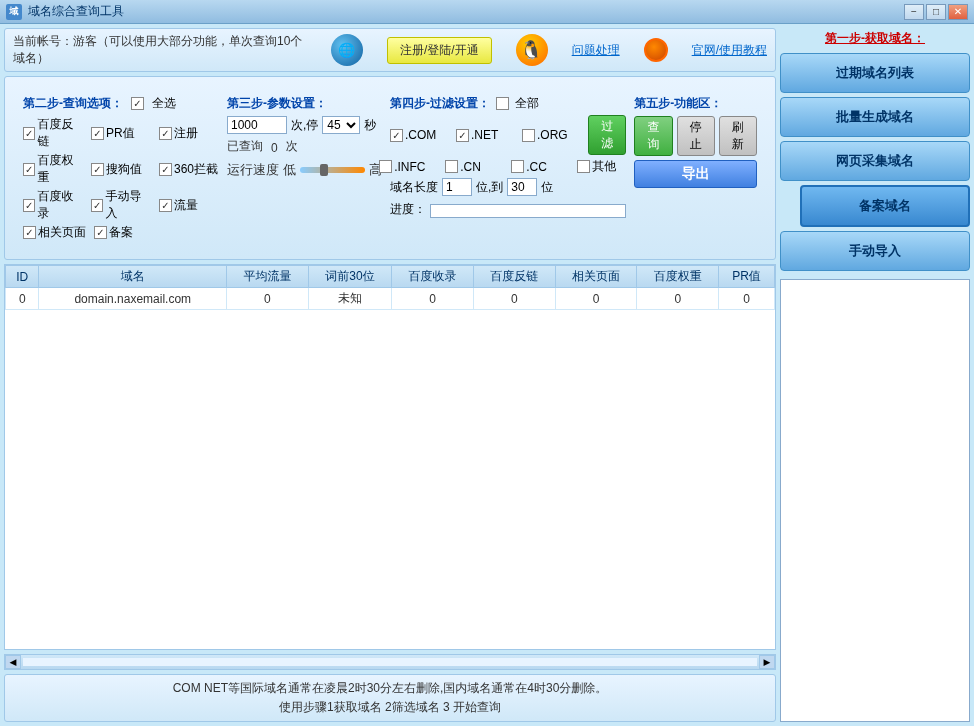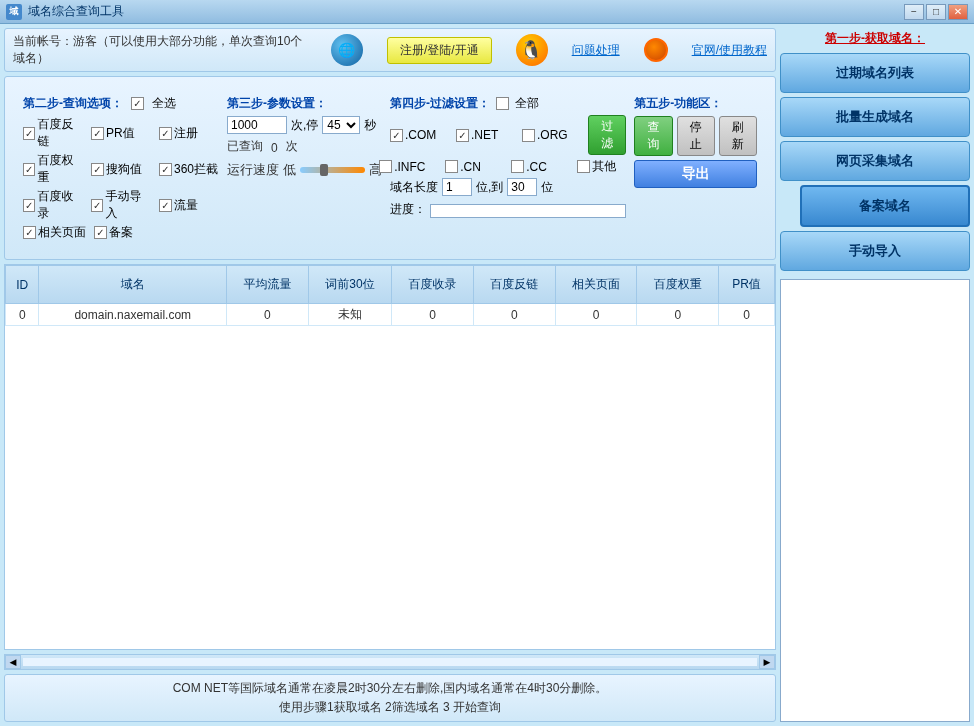--- a/index.html
+++ b/index.html
@@ -184,21 +184,21 @@
     .table-section {
       flex: 1;
       background: white;
       border: 1px solid #a0c8e8;
       overflow: auto;
     }
     table { width: 100%; border-collapse: collapse; }
     thead tr { background: linear-gradient(to bottom, #d0e8f8, #b8d8f0); }
     thead th {
       border: 1px solid #a0c8e8;
-      padding: 10px 6px;
+      padding: 2px 6px;
       text-align: center;
       font-weight: normal;
       font-size: 12px;
       color: #003366;
       white-space: nowrap;
     }
     tbody tr { background: white; }
     tbody tr:nth-child(even) { background: #f0f8ff; }
     tbody td {
       border: 1px solid #d0e8f8;

